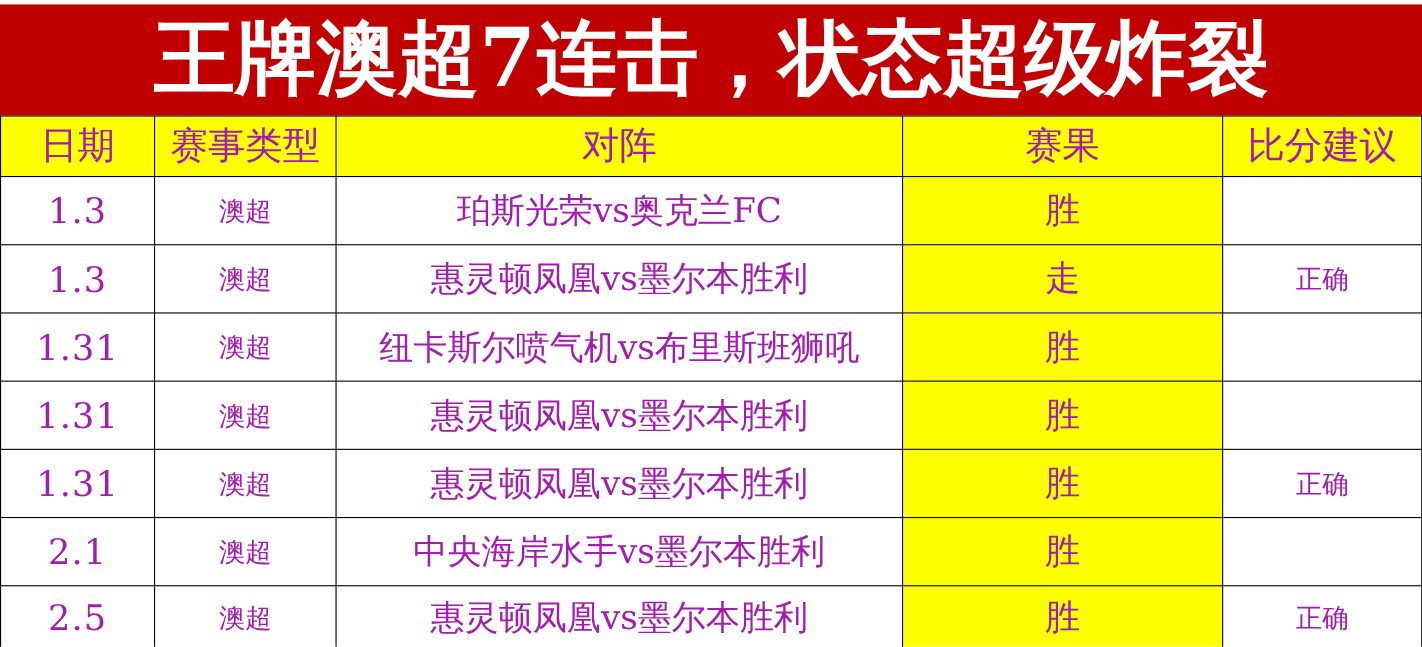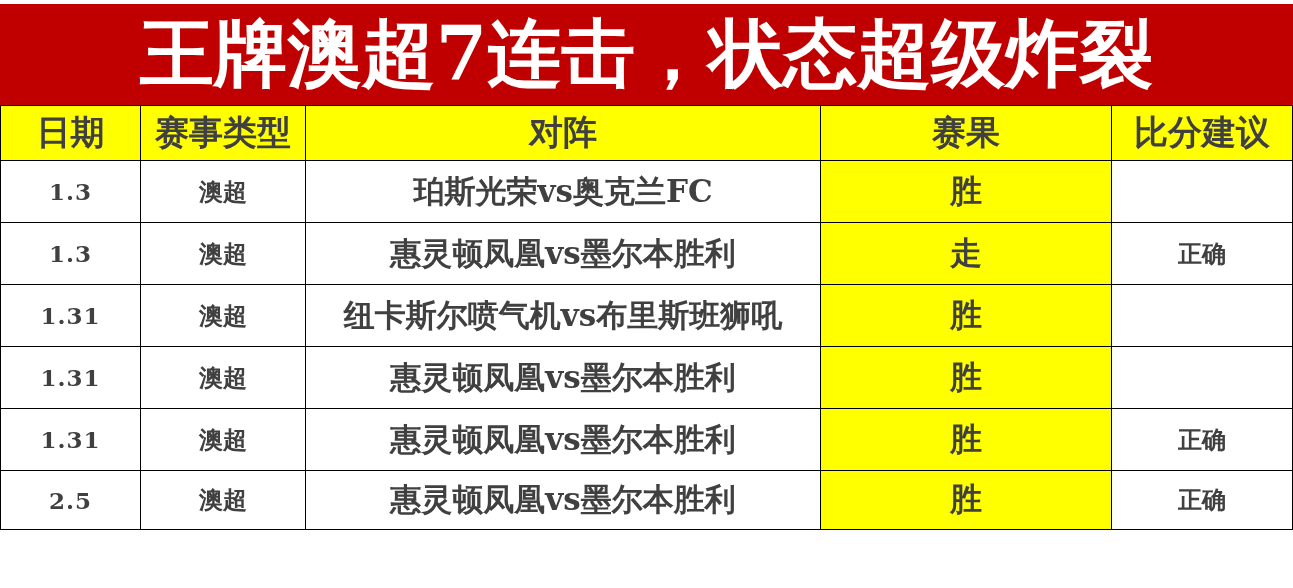--- a/index.html
+++ b/index.html
@@ -49,22 +49,22 @@
     left: 0;
     top: 105px;
     width: 1293px;
     border-collapse: collapse;
     table-layout: fixed;
   }
   .tbl td, .tbl th {
     border: 1px solid #000000;
     text-align: center;
     vertical-align: middle;
-    color: #404040;
-    font-weight: bold;
+    color: #a21caf;
+    font-weight: normal;
     font-family: "DejaVu Serif", "Liberation Serif", serif;
     padding: 0;
     overflow: hidden;
     white-space: nowrap;
   }
   .col-date   { width: 140px; }
   .col-type   { width: 165px; }
   .col-match  { width: 515px; }
   .col-result { width: 291px; }
   .col-score  { width: 181px; }
@@ -77,21 +77,21 @@
   tbody td {
     background: #ffffff;
     height: 61px;
     font-size: 24px;
   }
   tbody td.cell-result {
     background: #ffff00;
     font-size: 32px;
   }
   tbody td.cell-date {
-    font-size: 23px;
+    font-size: 32px;
     letter-spacing: 1px;
   }
   tbody td.cell-match {
     font-size: 31px;
   }
   tbody tr:last-child td { height: 58px; }
 </style>
 </head>
 <body>
 
@@ -148,20 +148,27 @@
         <td class="cell-score"></td>
       </tr>
       <tr>
         <td class="cell-date">1.31</td>
         <td class="cell-type">澳超</td>
         <td class="cell-match">惠灵顿凤凰vs墨尔本胜利</td>
         <td class="cell-result">胜</td>
         <td class="cell-score">正确</td>
       </tr>
       <tr>
+        <td class="cell-date">2.1</td>
+        <td class="cell-type">澳超</td>
+        <td class="cell-match">中央海岸水手vs墨尔本胜利</td>
+        <td class="cell-result">胜</td>
+        <td class="cell-score"></td>
+      </tr>
+      <tr>
         <td class="cell-date">2.5</td>
         <td class="cell-type">澳超</td>
         <td class="cell-match">惠灵顿凤凰vs墨尔本胜利</td>
         <td class="cell-result">胜</td>
         <td class="cell-score">正确</td>
       </tr>
     </tbody>
   </table>
 
 </div>

